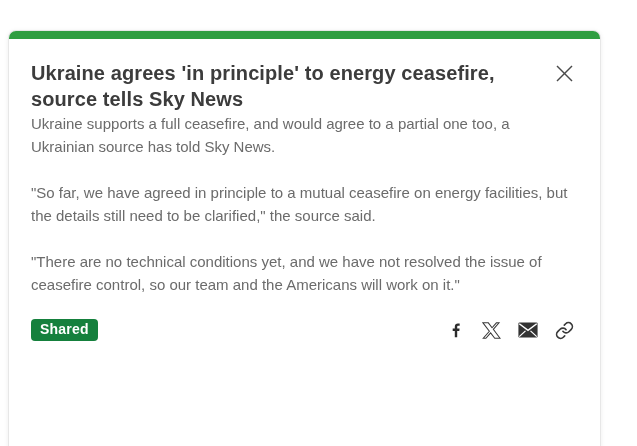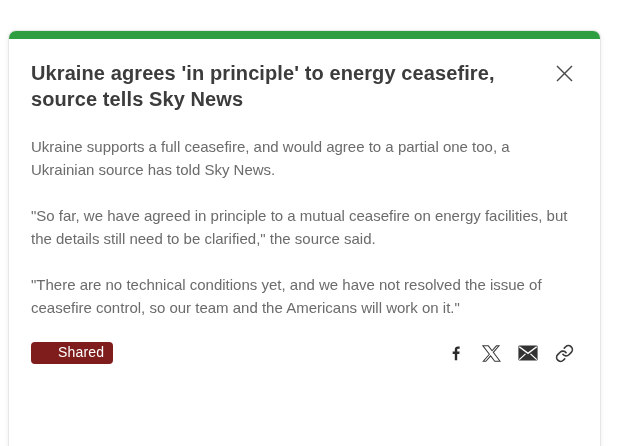--- a/index.html
+++ b/index.html
@@ -42,42 +42,42 @@
     color: #3c3c3c;
     letter-spacing: 0.1px;
     max-width: 515px;
   }
   .close-btn {
     background: none; border: none; cursor: pointer;
     padding: 2px; margin-top: 2px;
     line-height: 0;
   }
 
-  .body-copy { margin-top: 23px; }
+  .body-copy { }
   .body-copy p {
     font-size: 15px;
     line-height: 23px;
     color: #6b6b6b;
     margin-bottom: 23px;
     max-width: 548px;
   }
 
   .footer-row {
     display: flex;
     justify-content: space-between;
     align-items: center;
     margin-top: 1px;
   }
   .shared-badge {
     display: inline-block;
-    background: #7f1d1d;
+    background: #15803d;
     color: #ffffff;
     font-size: 14px;
-    font-weight: 400;
-    padding: 2px 9px 4px 27px;
+    font-weight: 700;
+    padding: 2px 9px 4px 9px;
     border-radius: 4px;
     letter-spacing: 0.2px;
   }
   .share-icons {
     display: flex;
     align-items: center;
     gap: 17px;
     padding-right: 2px;
   }
   .share-btn {

